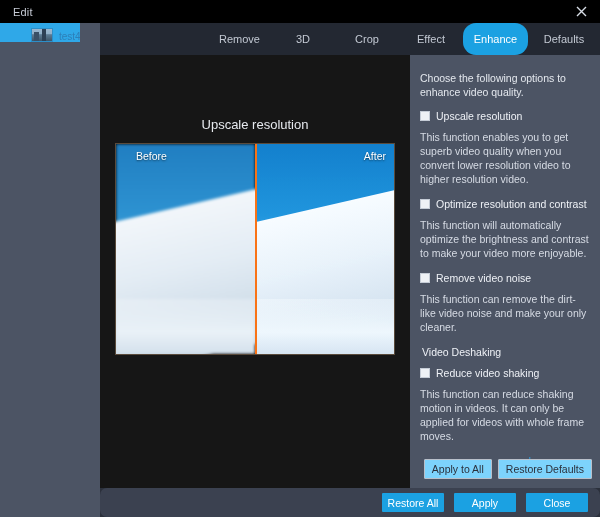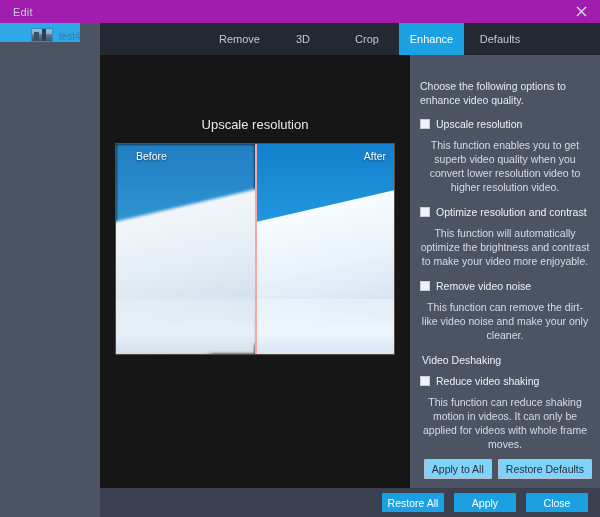--- a/index.html
+++ b/index.html
@@ -12,21 +12,21 @@
   .app {
     position: relative;
     width: 600px; height: 517px;
     background: #2b303b;
   }
 
   
   .titlebar {
     position: absolute; top: 0; left: 0;
     width: 600px; height: 23px;
-    background: #a21caf;
+    background: #000000;
     display: flex; align-items: center;
   }
   .titlebar-title {
     color: #c7ccd6; font-size: 11px;
     margin-left: 13px; letter-spacing: .2px;
   }
   .titlebar-close {
     position: absolute; right: 0; top: 0;
     width: 38px; height: 23px;
     display: flex; align-items: center; justify-content: center;
@@ -87,21 +87,21 @@
     display: flex; align-items: center; justify-content: center;
     font-size: 11px; color: #c3c9d3;
     cursor: pointer;
     height: 32px;
   }
   .tab.spacer { width: 108px; cursor: default; }
   .tab.t-rotate    { width: 63px; }
   .tab.t-3d        { width: 64px; }
   .tab.t-crop      { width: 64px; }
   .tab.t-effect    { width: 64px; }
-  .tab.t-enhance   { width: 65px; background: #1ba1e2; color: #ffffff; }
+  .tab.t-enhance   { width: 65px; background: #1ba1e2; color: #ffffff; border-radius: 13px; }
   .tab.t-watermark { width: 72px; }
 
   
   .stage {
     position: absolute; left: 100px; top: 55px;
     width: 310px; height: 433px;
     background: #161616;
   }
   .stage-title {
     position: absolute; top: 62px; left: 0; width: 310px;
@@ -113,21 +113,21 @@
     width: 280px; height: 212px;
     border: 1px solid #5a4b3c;
     display: flex;
     background: #000;
   }
   .pane {
     position: relative;
     width: 50%; height: 100%;
     overflow: hidden;
   }
-  .pane + .pane { border-left: 2px solid #fca5a5; }
+  .pane + .pane { border-left: 2px solid #f97316; }
   .pane-label {
     position: absolute; top: 6px;
     font-size: 10.5px; color: #ffffff;
     z-index: 5; text-shadow: 0 1px 2px rgba(0,0,0,.55);
   }
   .pane-before .pane-label { left: 20px; }
   .pane-after  .pane-label { right: 8px; }
 
   
   .photo {
@@ -229,38 +229,38 @@
     background: #e8e24a; border-radius: 50%;
   }
   .pane-before .photo { filter: blur(1.6px) saturate(.96); }
   .pane-after  .photo { filter: saturate(1.06) contrast(1.05); }
 
   
   .optpanel {
     position: absolute; left: 410px; top: 55px;
     width: 190px; height: 433px;
     background: #4c5464;
-    padding: 24px 10px 0 10px;
+    padding: 16px 10px 0 10px;
     color: #e4e8ee;
     font-size: 10.5px;
     line-height: 14px;
   }
   .opt-intro { color: #e4e8ee; margin-bottom: 10px; }
   .opt-row {
     display: flex; align-items: flex-start; gap: 6px;
     margin: 0 0 7px 0; cursor: pointer;
   }
   .cb {
     width: 10px; height: 10px; flex: none;
     background: #eef1f5;
     border: 1px solid #c5ccd6;
     margin-top: 2px;
   }
   .opt-label { color: #eef1f6; font-size: 10.5px; }
-  .opt-desc { color: #d6dbe4; margin: 0 0 11px 0; text-align: center; }
+  .opt-desc { color: #d6dbe4; margin: 0 0 11px 0; }
   .opt-section {
     color: #eef1f6; margin: 3px 0 7px 2px; font-size: 10.5px;
   }
   .learn-wrap { text-align: right; margin-top: 0; padding-right: 2px; }
   .learn-more {
     color: #2e9fe0; font-size: 10px;
     text-decoration: underline; cursor: pointer;
   }
 
   .opt-buttons {
@@ -277,21 +277,21 @@
     font-family: "Liberation Sans", sans-serif;
     border-radius: 1px;
   }
 
   
   .bottombar {
     position: absolute; left: 100px; bottom: 0;
     width: 500px; height: 29px;
     background: #3b4150;
     display: flex; align-items: center; justify-content: flex-end;
-    gap: 10px; padding-right: 12px;
+    gap: 10px; padding-right: 12px; border-radius: 7px;
   }
   .btn-blue {
     background: #1ba1e2;
     border: none;
     color: #ffffff;
     font-size: 10.5px;
     width: 62px; height: 19px;
     cursor: pointer;
     font-family: "Liberation Sans", sans-serif;
     border-radius: 1px;
@@ -316,20 +316,21 @@
       <span class="clip-thumb"></span>
       <span class="clip-name">test4.M2TS</span>
     </div>
   </div>
 
   <div class="tabbar">
     <div class="tab spacer"></div>
     <div class="tab t-rotate">Remove</div>
     <div class="tab t-3d">3D</div>
     <div class="tab t-crop">Crop</div>
+    <div class="tab t-effect">Effect</div>
     <div class="tab t-enhance">Enhance</div>
     <div class="tab t-watermark">Defaults</div>
   </div>
 
   <div class="stage">
     <div class="stage-title">Upscale resolution</div>
 
     <div class="compare">
 
       <div class="pane pane-before">

